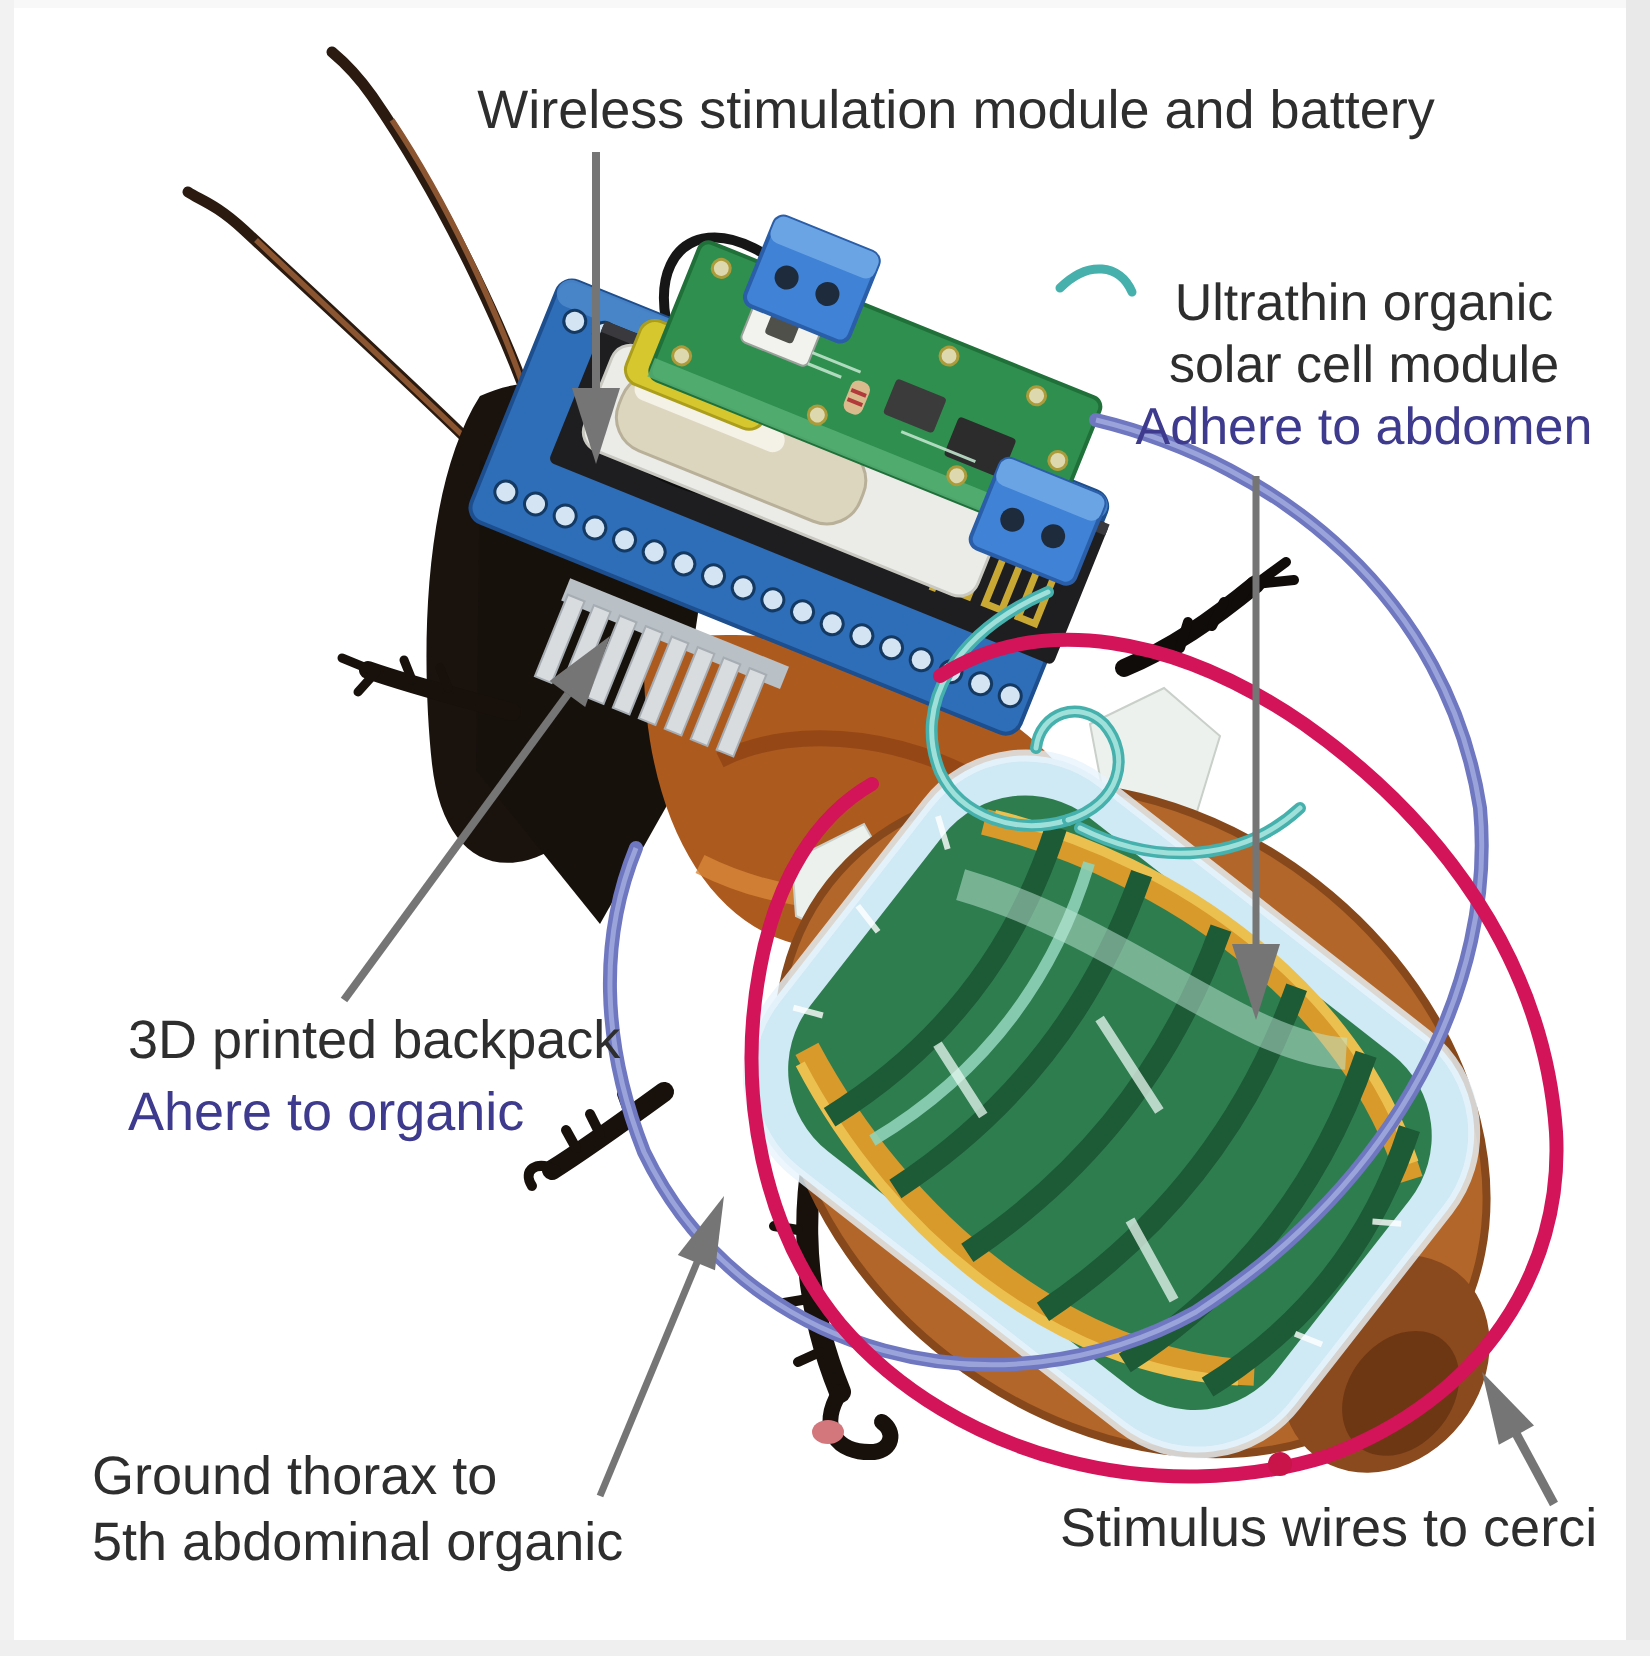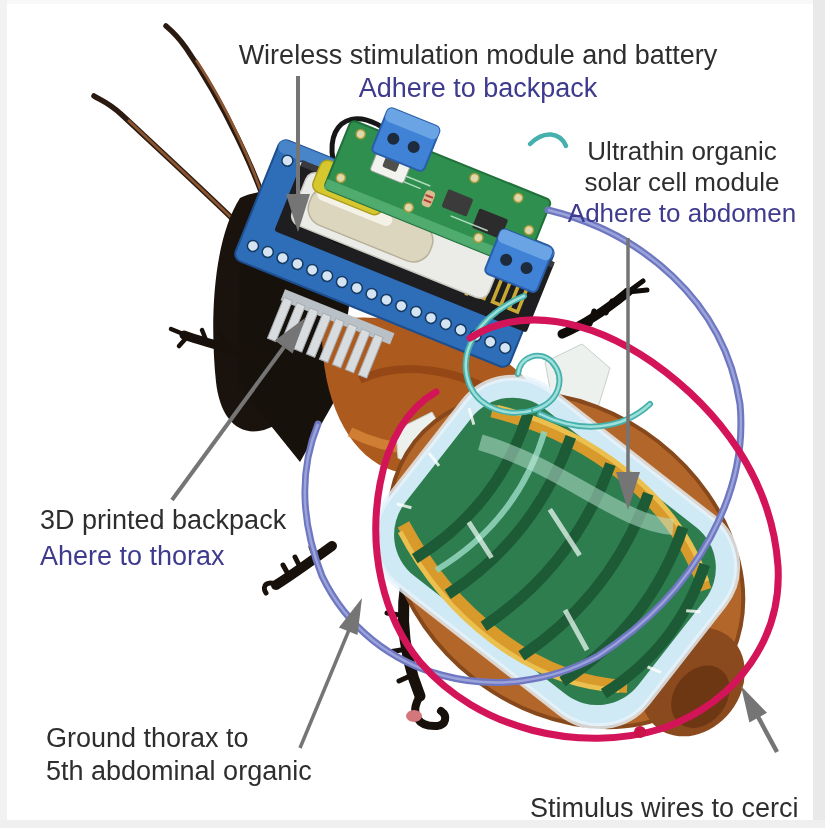--- a/index.html
+++ b/index.html
@@ -6,21 +6,21 @@
   .stage{
     position:relative;width:825px;height:828px;background:#ffffff;overflow:hidden;
     font-family:"Liberation Sans", sans-serif;
   }
   .stage svg{position:absolute;left:0;top:0;}
   .lbl{position:absolute;font-size:27px;line-height:33px;color:#2e2e2e;white-space:nowrap;}
   .lbl .ln{white-space:nowrap;}
   .lbl-center{text-align:center;}
   .accent{color:#3e3a8e;}
   .lh31{line-height:31px;font-size:26px;}
-  .lh36{line-height:36px;}
+  .lh36{line-height:36px;margin-left:24px;}
   .edge{position:absolute;}
   .edge-left{left:0;top:0;width:7px;height:828px;background:#f2f2f2;}
   .edge-top{left:0;top:0;width:825px;height:4px;background:#f8f8f8;}
   .edge-right{right:0;top:0;width:12px;height:828px;background:#e9e9e9;}
   .edge-bottom{left:0;bottom:0;width:825px;height:8px;background:#efefef;}
 </style>
 </head>
 <body>
 
 <div class="stage">
@@ -199,40 +199,39 @@
     <polygon points="305,318 292.6,353.5 274.8,340.5" fill="#757575"></polygon>
     <line x1="300" y1="748" x2="349" y2="630" stroke-width="3.5" stroke="#757575"></line>
     <polygon points="362,598 357.5,635.1 338.9,627.5" fill="#757575"></polygon>
     <line x1="777" y1="752" x2="756" y2="713" stroke-width="4.5" stroke="#757575"></line>
     <polygon points="741,686 767,712.8 749.4,722.4" fill="#757575"></polygon>
   </g>
 </svg>
 
   <div class="lbl lbl-center" style="left:176px;top:39px;width:604px">
     <div class="ln">Wireless stimulation module and battery</div>
-    <div class="ln accent">Adhere to backpack</div>
   </div>
 
   <div class="lbl lbl-center lh31" style="left:532px;top:136px;width:300px">
     <div class="ln">Ultrathin organic</div>
     <div class="ln">solar cell module</div>
     <div class="ln accent">Adhere to abdomen</div>
   </div>
 
   <div class="lbl lh36" style="left:40px;top:502px">
     <div class="ln">3D printed backpack</div>
-    <div class="ln accent">Ahere to thorax</div>
+    <div class="ln accent">Ahere to organic</div>
   </div>
 
   <div class="lbl" style="left:46px;top:722px">
     <div class="ln">Ground thorax to</div>
     <div class="ln">5th abdominal organic</div>
   </div>
 
-  <div class="lbl" style="left:530px;top:792px">
+  <div class="lbl" style="left:530px;top:748px">
     <div class="ln">Stimulus wires to cerci</div>
   </div>
 
   <div class="edge edge-top"></div>
   <div class="edge edge-left"></div>
   <div class="edge edge-right"></div>
   <div class="edge edge-bottom"></div>
 </div>
 
 </body></html>

